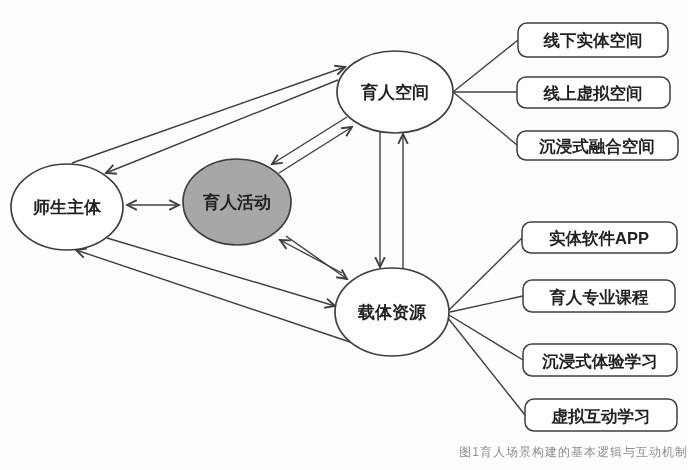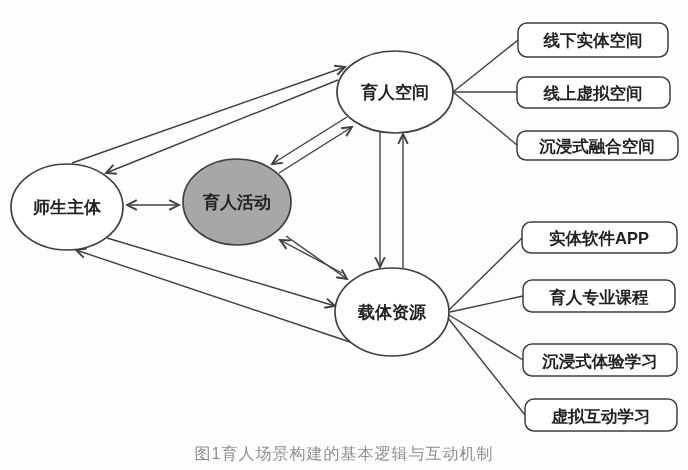--- a/index.html
+++ b/index.html
@@ -16,22 +16,22 @@
   .node-label{
     font-size:17px;font-weight:700;fill:#222222;
     font-family:"Liberation Sans", sans-serif;
   }
   .box-label{
     font-size:16.5px;font-weight:700;fill:#222222;
     font-family:"Liberation Sans", sans-serif;
   }
   .caption{
     position:absolute;left:0;top:444px;width:688px;
-    text-align:center;
-    font-size:16px;
+    text-align:right;
+    font-size:12px;
     color:#8f8f8f;
     letter-spacing:1px;
   }
 </style>
 </head>
 <body>
 
 <div class="figure">
   <svg width="688" height="440" viewBox="0 0 688 440">
     <defs>

